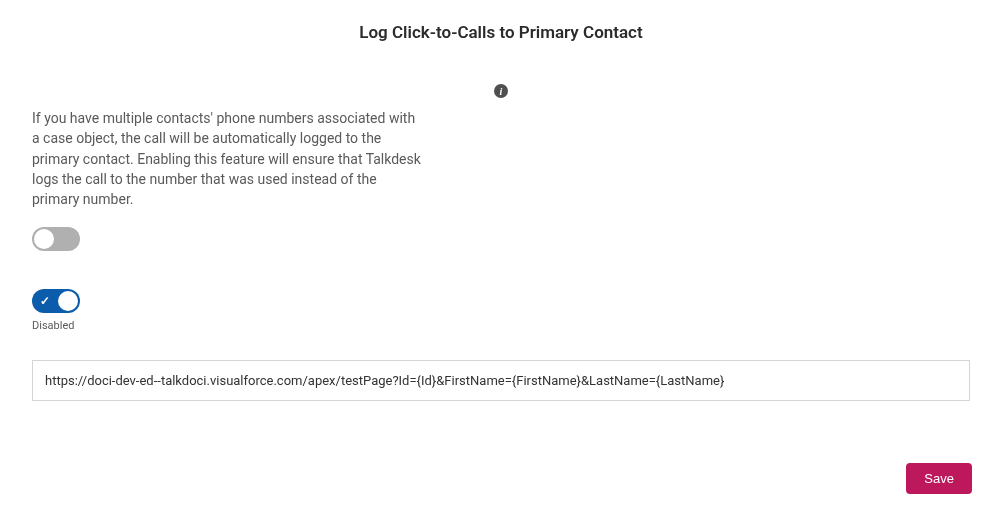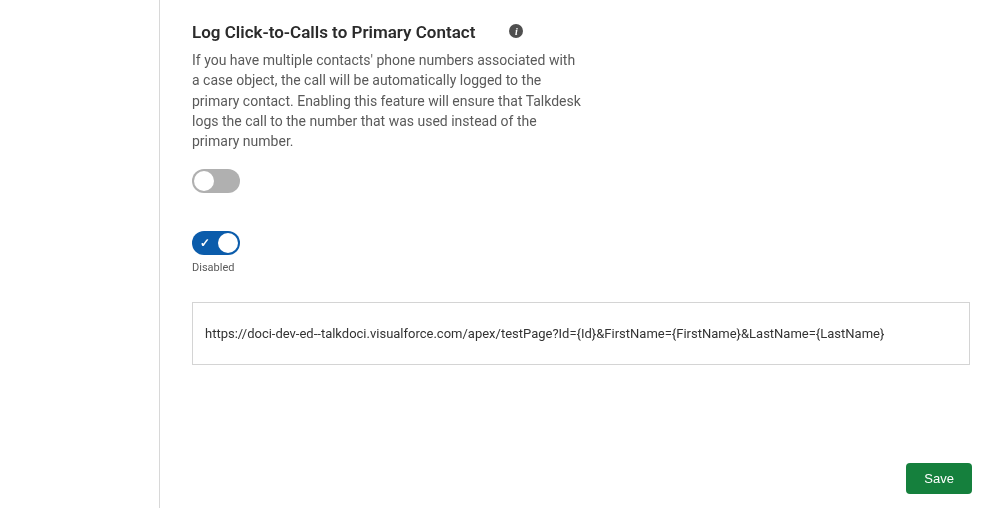--- a/index.html
+++ b/index.html
@@ -1,18 +1,19 @@
 <!DOCTYPE html>
 <html><head>
   <meta charset="utf-8">
   <style>
     * {
       box-sizing: border-box;
       margin: 0;
       padding: 0;
+      flex-direction: column;
     }
     body {
       font-family: -apple-system, BlinkMacSystemFont, "Segoe UI", Roboto, Helvetica, Arial, sans-serif;
       background: #ffffff;
       width: 998px;
       height: 508px;
       overflow: hidden;
     }
     .container {
       display: flex;
@@ -119,34 +120,34 @@
     .url-section {
       margin-top: 28px;
     }
     .url-label {
       font-size: 13px;
       color: #3a3a3a;
       margin-bottom: 8px;
     }
     .url-input {
       width: 100%;
-      padding: 23px 12px;
+      padding: 12px 12px;
       font-size: 13px;
       color: #333;
       border: 1px solid #d4d4d4;
       border-radius: 0;
       font-family: inherit;
     }
     .save-row {
       position: absolute;
       bottom: 14px;
       right: 26px;
     }
     .save-btn {
-      background: #15803d;
+      background: #be185d;
       color: #ffffff;
       border: none;
       border-radius: 4px;
       padding: 8px 18px;
       font-size: 13px;
       font-weight: 500;
       cursor: pointer;
     }
   </style>
 </head>

